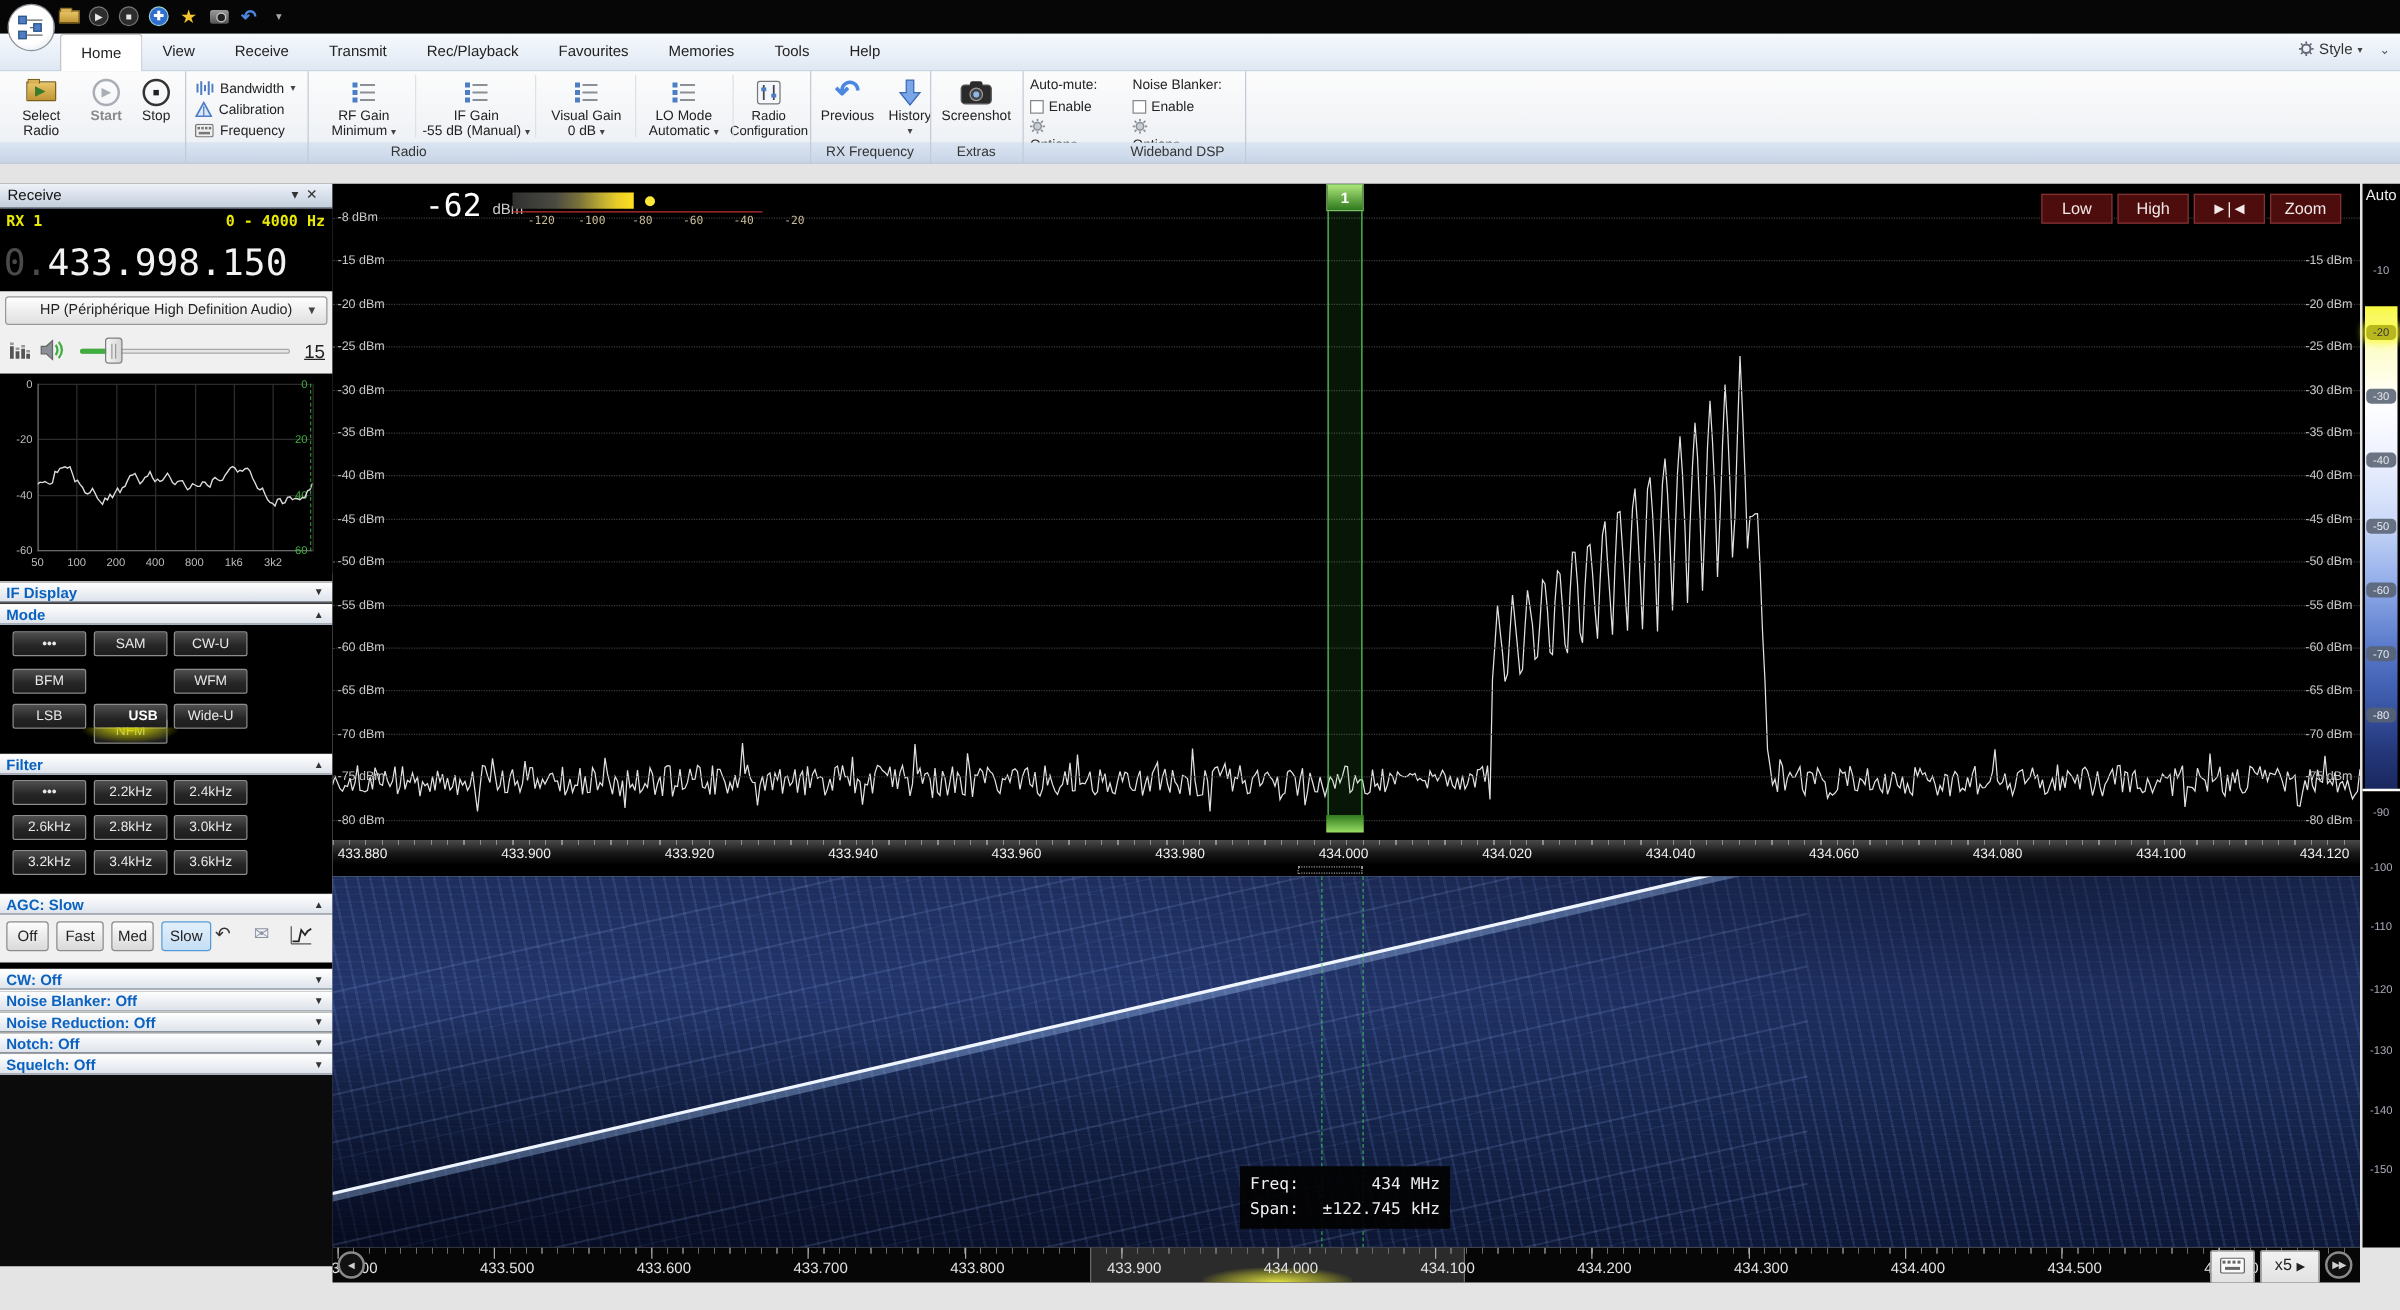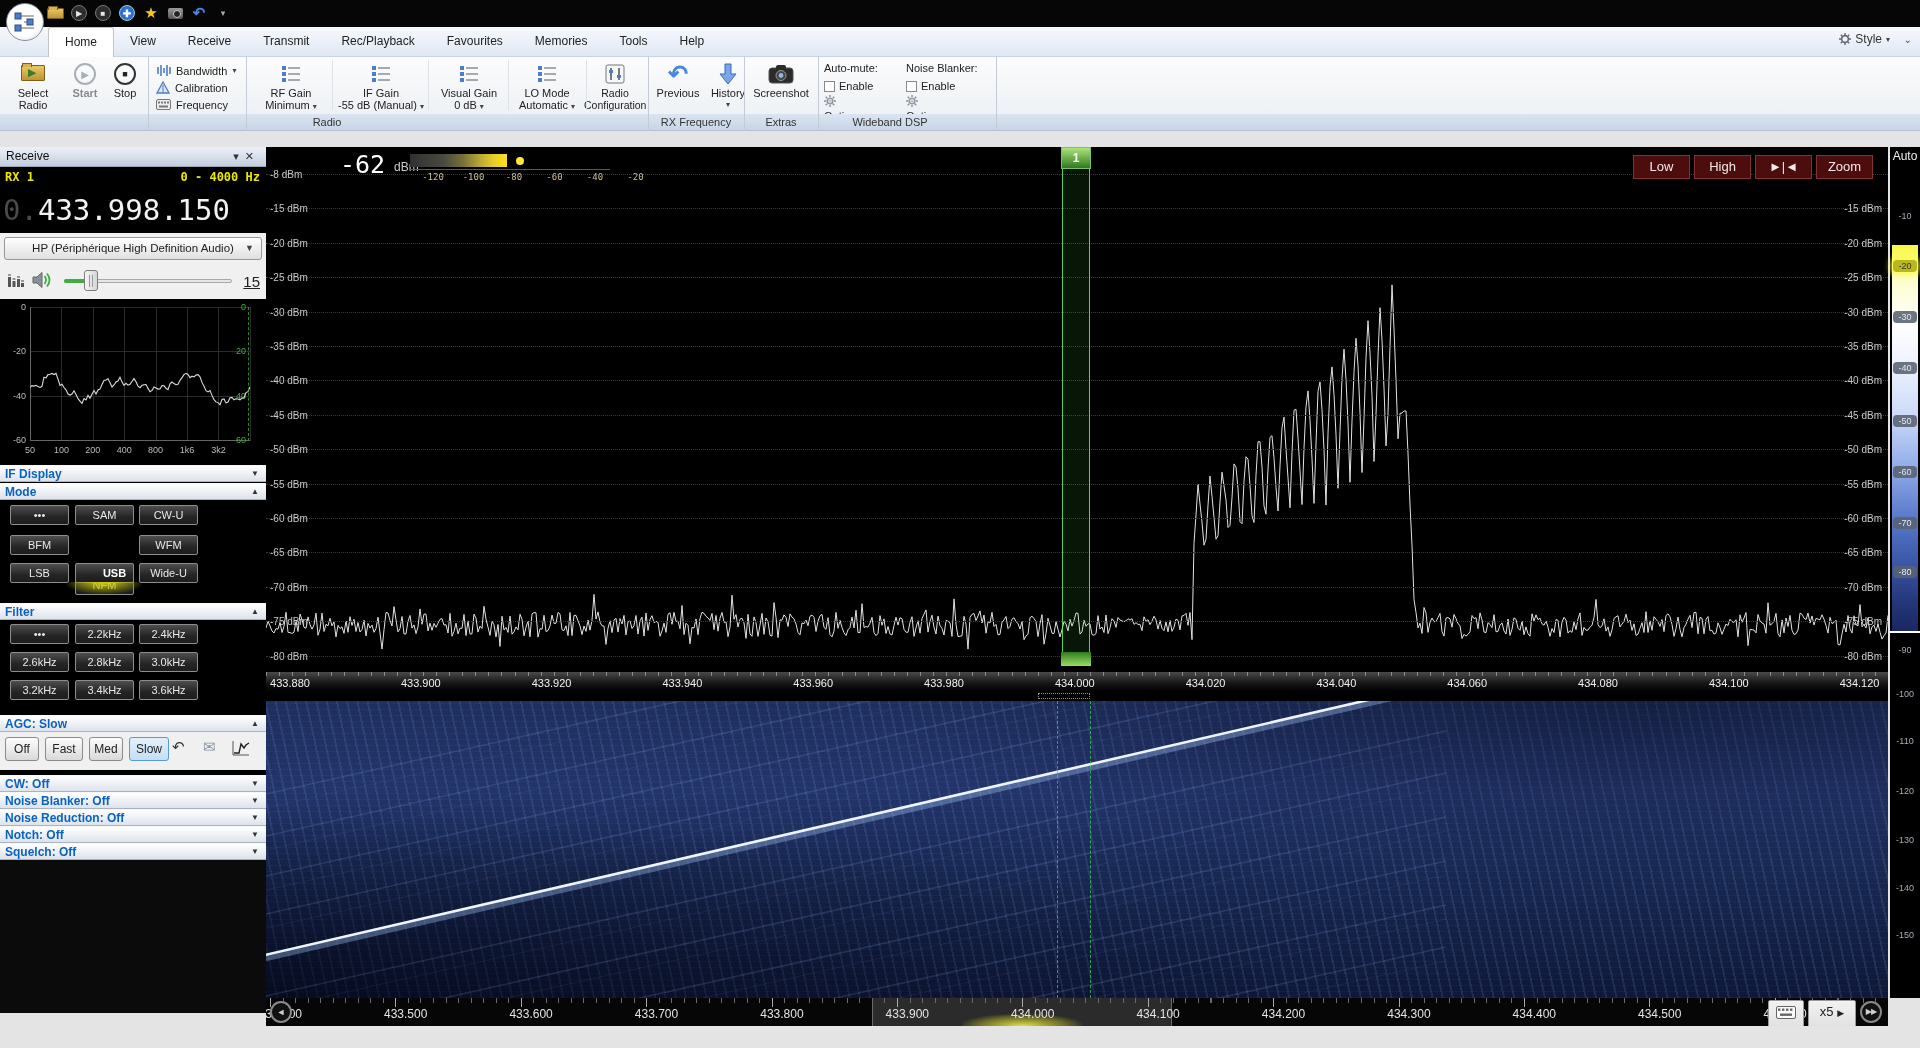--- a/index.html
+++ b/index.html
@@ -410,21 +410,21 @@
                 <path d="M6 0v2M6 10v2M0 6h2M10 6h2M1.7 1.7l1.5 1.5M8.8 8.8l1.5 1.5M1.7 10.3l1.5-1.5M8.8 3.2l1.5-1.5"></path>
               </g>
             </svg></span><span>Options</span></div>
     </div>
   </div>
 
   <div id="grouprow">
     <div class="grouplabel" style="left:6px;width:642px">Radio</div>
     <div class="grouplabel" style="left:650px;width:92px">RX Frequency</div>
     <div class="grouplabel" style="left:744px;width:74px">Extras</div>
-    <div class="grouplabel" style="left:804px;width:172px">Wideband DSP</div>
+    <div class="grouplabel" style="left:856px;width:172px">Wideband DSP</div>
   </div>
 
   <div id="left-panel">
     <div class="panel-hdr">
       <span>Receive</span>
       <span class="hbtns"><span>▾</span><span>✕</span></span>
     </div>
     <div id="rxbar">
       <span class="rn">RX 1</span>
       <span class="rr">0 - 4000 Hz</span>
@@ -667,20 +667,30 @@
         <line x1="-40" y1="448" x2="1180" y2="174" stroke="rgba(120,150,215,0.10)" stroke-width="1"></line>
         <line x1="-40" y1="478" x2="1180" y2="204" stroke="rgba(150,180,240,0.16)" stroke-width="1.6"></line>
         <line x1="-40" y1="492" x2="1180" y2="218" stroke="rgba(120,150,215,0.10)" stroke-width="1"></line>
         <line x1="-40" y1="520" x2="1180" y2="246" stroke="rgba(150,180,240,0.16)" stroke-width="1.6"></line>
         <line x1="-40" y1="534" x2="1180" y2="260" stroke="rgba(120,150,215,0.10)" stroke-width="1"></line>
         <line x1="-40" y1="266" x2="1180" y2="-16" stroke="rgba(170,205,255,0.35)" stroke-width="7"></line>
         <line x1="-40" y1="263" x2="1180" y2="-19" stroke="#eef5ff" stroke-width="2.6"></line>
       </svg>
     <div class="wf-dash" style="left:791px"></div>
     <div class="wf-dash" style="left:824px"></div>
+    <div id="wf-tip">
+      <div class="row">
+          <span>Freq:</span>
+          <span>434 MHz</span>
+        </div>
+      <div class="row">
+          <span>Span:</span>
+          <span>±122.745 kHz</span>
+        </div>
+    </div>
   </div>
 
   <div id="ruler">
     <div id="rl-thumb"></div>
     <div id="rl-glow"></div>
     <div class="minor"></div>
     <div id="rl-labels">
         <div class="rl-major" style="left: 4px;"></div>
         <div class="rl-lab" style="left: -28px;">433.400</div>
         <div class="rl-major" style="left: 129.4px;"></div>

